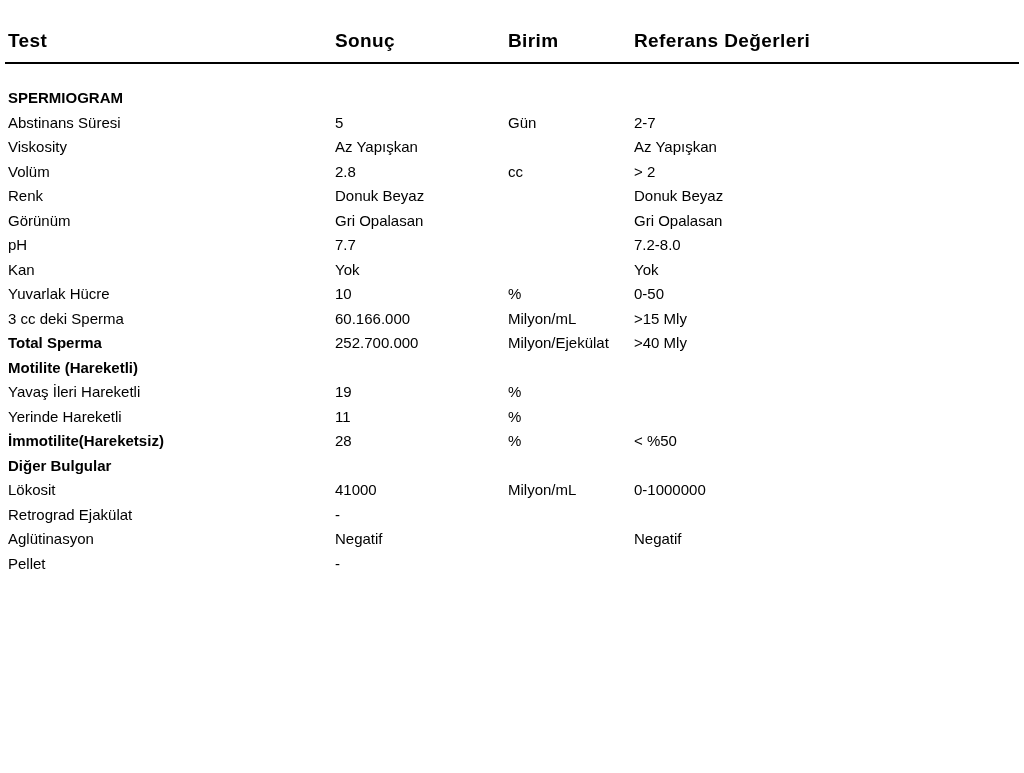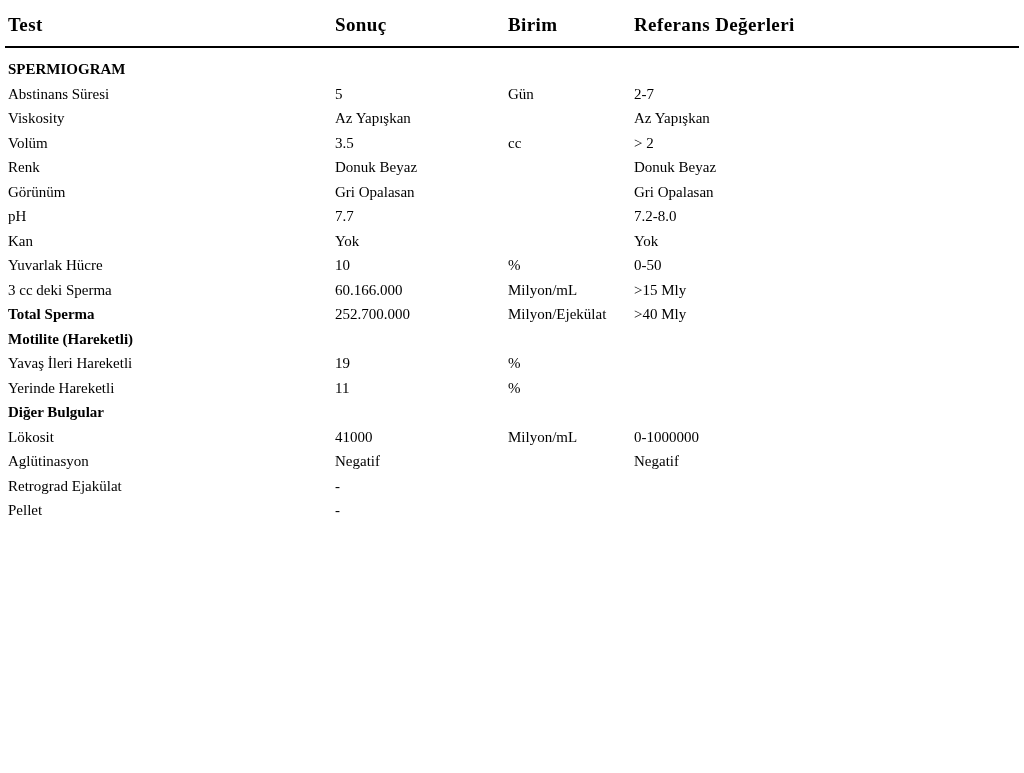--- a/index.html
+++ b/index.html
@@ -9,22 +9,21 @@
   }
   body {
     width: 1024px;
     height: 773px;
     color: #000000;
     font-family: "Liberation Sans", sans-serif;
     overflow: hidden;
   }
   .report {
     width: 1014px;
-    margin: 0 5px;
-    font-family: Liberation Serif, serif;
+    margin: 16px 5px;
   }
   table {
     width: 100%;
     border-collapse: collapse;
     table-layout: fixed;
   }
   col.c-test { width: 330px; }
   col.c-sonuc { width: 173px; }
   col.c-birim { width: 126px; }
   col.c-ref { width: 385px; }
@@ -42,21 +41,21 @@
   tbody td {
     font-size: 15px;
     height: 24.5px;
     line-height: 24.5px;
     vertical-align: middle;
     white-space: nowrap;
     overflow: hidden;
     padding: 0;
   }
   tbody td:first-child { padding-left: 3px; }
-  tbody tr:first-child td { padding-top: 9px; }
+  tbody tr:first-child td { padding-top: 22px; }
   tbody tr.bold td:first-child { font-weight: bold; }
 </style>
 </head>
 <body>
 
 <div class="report">
   <table>
     <colgroup>
       <col class="c-test">
       <col class="c-sonuc">
@@ -88,21 +87,21 @@
 
   <tr>
     <td>Viskosity</td>
     <td>Az Yapışkan</td>
     <td></td>
     <td>Az Yapışkan</td>
   </tr>
 
   <tr>
     <td>Volüm</td>
-    <td>3.5</td>
+    <td>2.8</td>
     <td>cc</td>
     <td>&gt; 2</td>
   </tr>
 
   <tr>
     <td>Renk</td>
     <td>Donuk Beyaz</td>
     <td></td>
     <td>Donuk Beyaz</td>
   </tr>
@@ -166,49 +165,55 @@
     <td></td>
   </tr>
 
   <tr>
     <td>Yerinde Hareketli</td>
     <td>11</td>
     <td>%</td>
     <td></td>
   </tr>
 
+  <tr class="bold">
+    <td>İmmotilite(Hareketsiz)</td>
+    <td>28</td>
+    <td>%</td>
+    <td>&lt; %50</td>
+  </tr>
 
 
   <tr class="bold">
     <td>Diğer Bulgular</td>
     <td></td>
     <td></td>
     <td></td>
   </tr>
 
   <tr>
     <td>Lökosit</td>
     <td>41000</td>
     <td>Milyon/mL</td>
     <td>0-1000000</td>
   </tr>
 
 
   <tr>
+    <td>Retrograd Ejakülat</td>
+    <td>-</td>
+    <td></td>
+    <td></td>
+  </tr>
+
+  <tr>
     <td>Aglütinasyon</td>
     <td>Negatif</td>
     <td></td>
     <td>Negatif</td>
-  </tr>
-
-  <tr>
-    <td>Retrograd Ejakülat</td>
-    <td>-</td>
-    <td></td>
-    <td></td>
   </tr>
 
   <tr>
     <td>Pellet</td>
     <td>-</td>
     <td></td>
     <td></td>
   </tr>
 </tbody>
   </table>

